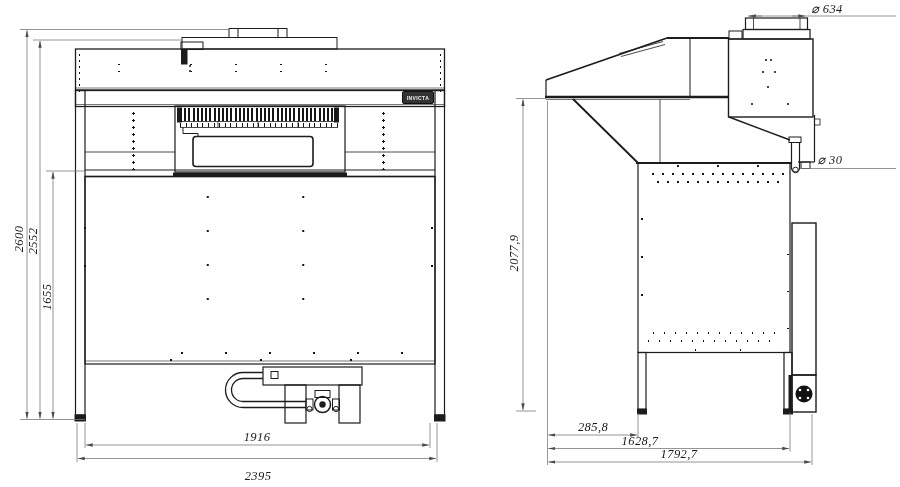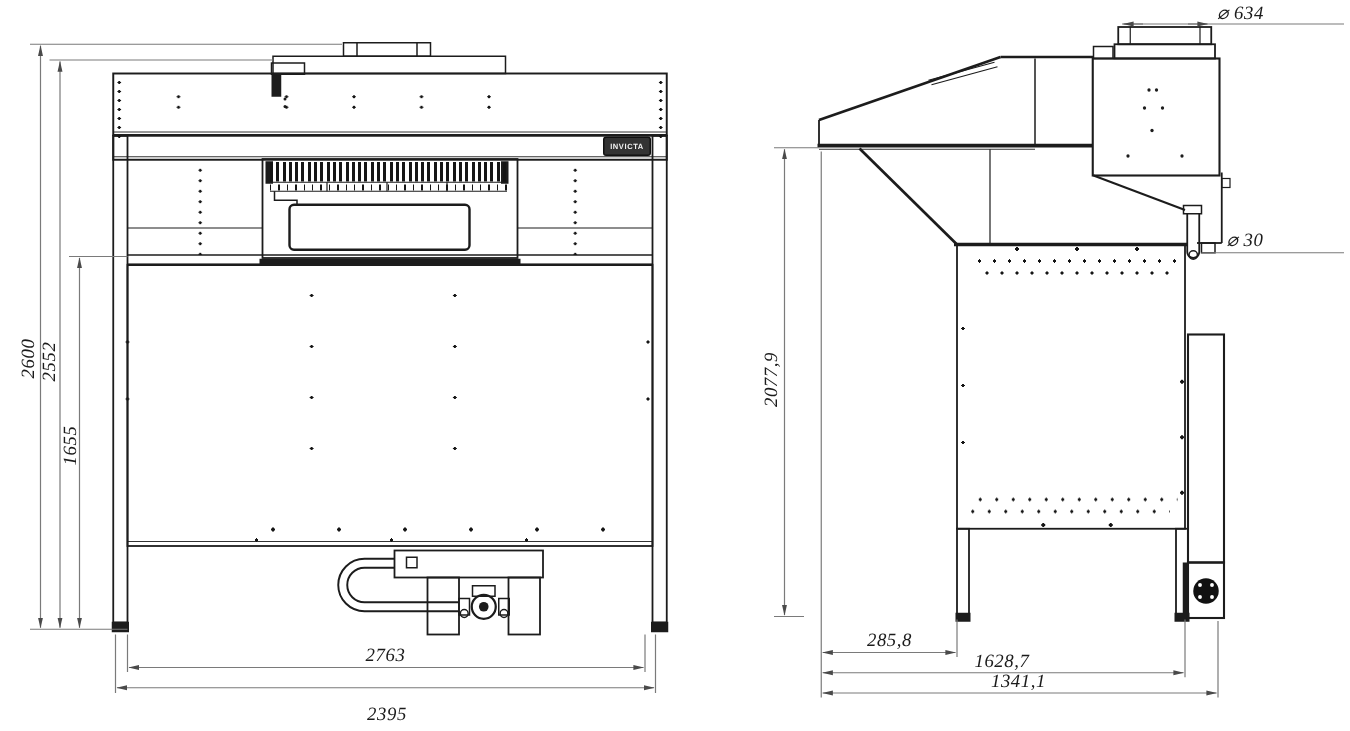--- a/index.html
+++ b/index.html
@@ -262,22 +262,22 @@
   <div class="slats"></div>
   <div class="ticks"></div>
 
   <div class="logo-badge">
     <span>INVICTA</span>
   </div>
 
   <div class="dimlabel rot" style="left:19px;top:239px">2600</div>
   <div class="dimlabel rot" style="left:33px;top:241px">2552</div>
   <div class="dimlabel rot" style="left:47px;top:297px">1655</div>
-  <div class="dimlabel" style="left:257px;top:437px">2763</div>
+  <div class="dimlabel" style="left:257px;top:437px">1916</div>
   <div class="dimlabel" style="left:258px;top:476px">2395</div>
   <div class="dimlabel rot" style="left:514px;top:253px">2077,9</div>
   <div class="dimlabel" style="left:593px;top:427px">285,8</div>
-  <div class="dimlabel" style="left:668px;top:441px">1628,7</div>
-  <div class="dimlabel" style="left:679px;top:454px">1341,1</div>
+  <div class="dimlabel" style="left:640px;top:441px">1628,7</div>
+  <div class="dimlabel" style="left:679px;top:454px">1792,7</div>
   <div class="dimlabel" style="left:827px;top:9px">⌀ 634</div>
   <div class="dimlabel" style="left:830px;top:160px">⌀ 30</div>
 
 </div>
 
 </body></html>

